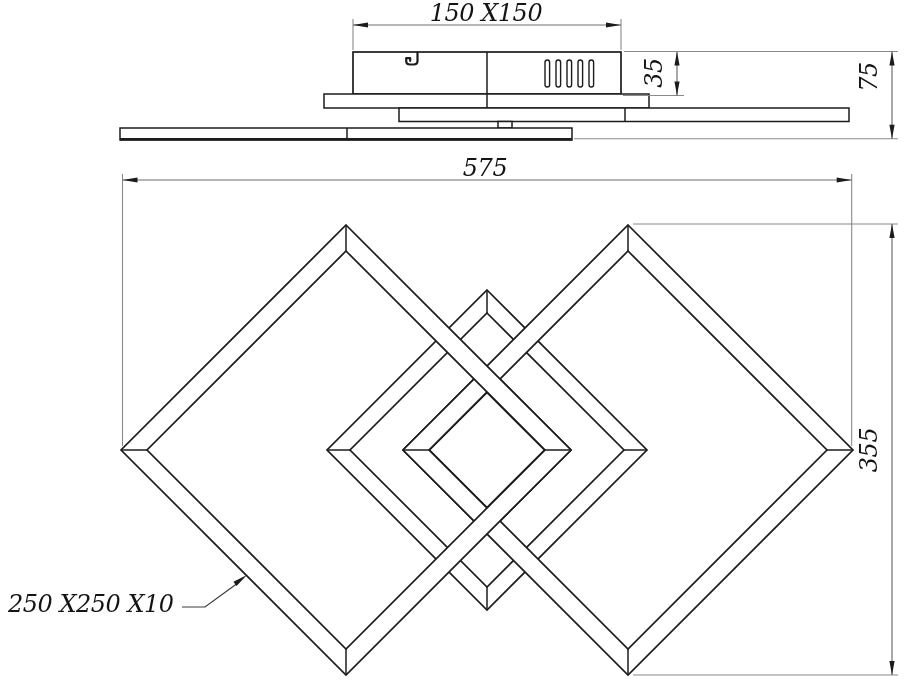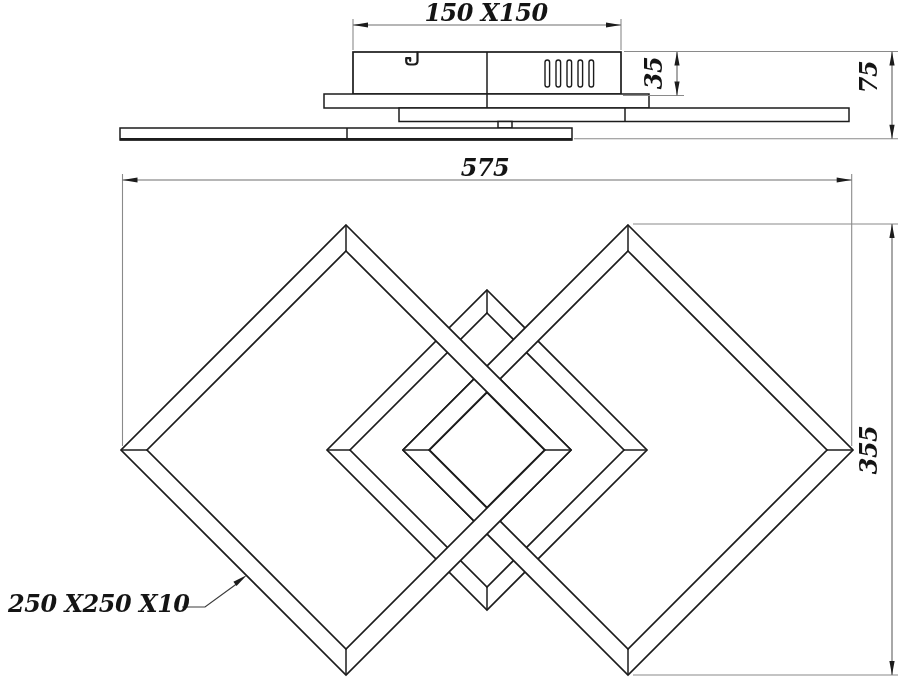--- a/index.html
+++ b/index.html
@@ -2,21 +2,20 @@
 <html><head>
 <meta charset="utf-8">
 <style>
   html,body{margin:0;padding:0;background:#ffffff;}
   .canvas{
     position:relative;
     width:913px;height:681px;
     background:#ffffff;
     overflow:hidden;
     font-family:"DejaVu Serif", serif;
-    font-weight:bold;
   }
   svg{display:block;}
   .geo{stroke:#1c1c1c;stroke-width:1.7;fill:#ffffff;}
   .geo-thin{stroke:#1c1c1c;stroke-width:1.5;fill:#ffffff;}
   .geo-line{stroke:#1c1c1c;stroke-width:1.5;fill:none;}
   .band{stroke:#1c1c1c;stroke-width:1.7;fill:#ffffff;fill-rule:evenodd;}
   .miter{stroke:#1c1c1c;stroke-width:1.5;fill:none;}
   .ext{stroke:#8a8a8a;stroke-width:1.1;fill:none;}
   .dim{stroke:#6e6e6e;stroke-width:1.2;fill:none;}
   .leader{stroke:#3c3c3c;stroke-width:1.2;fill:none;}

